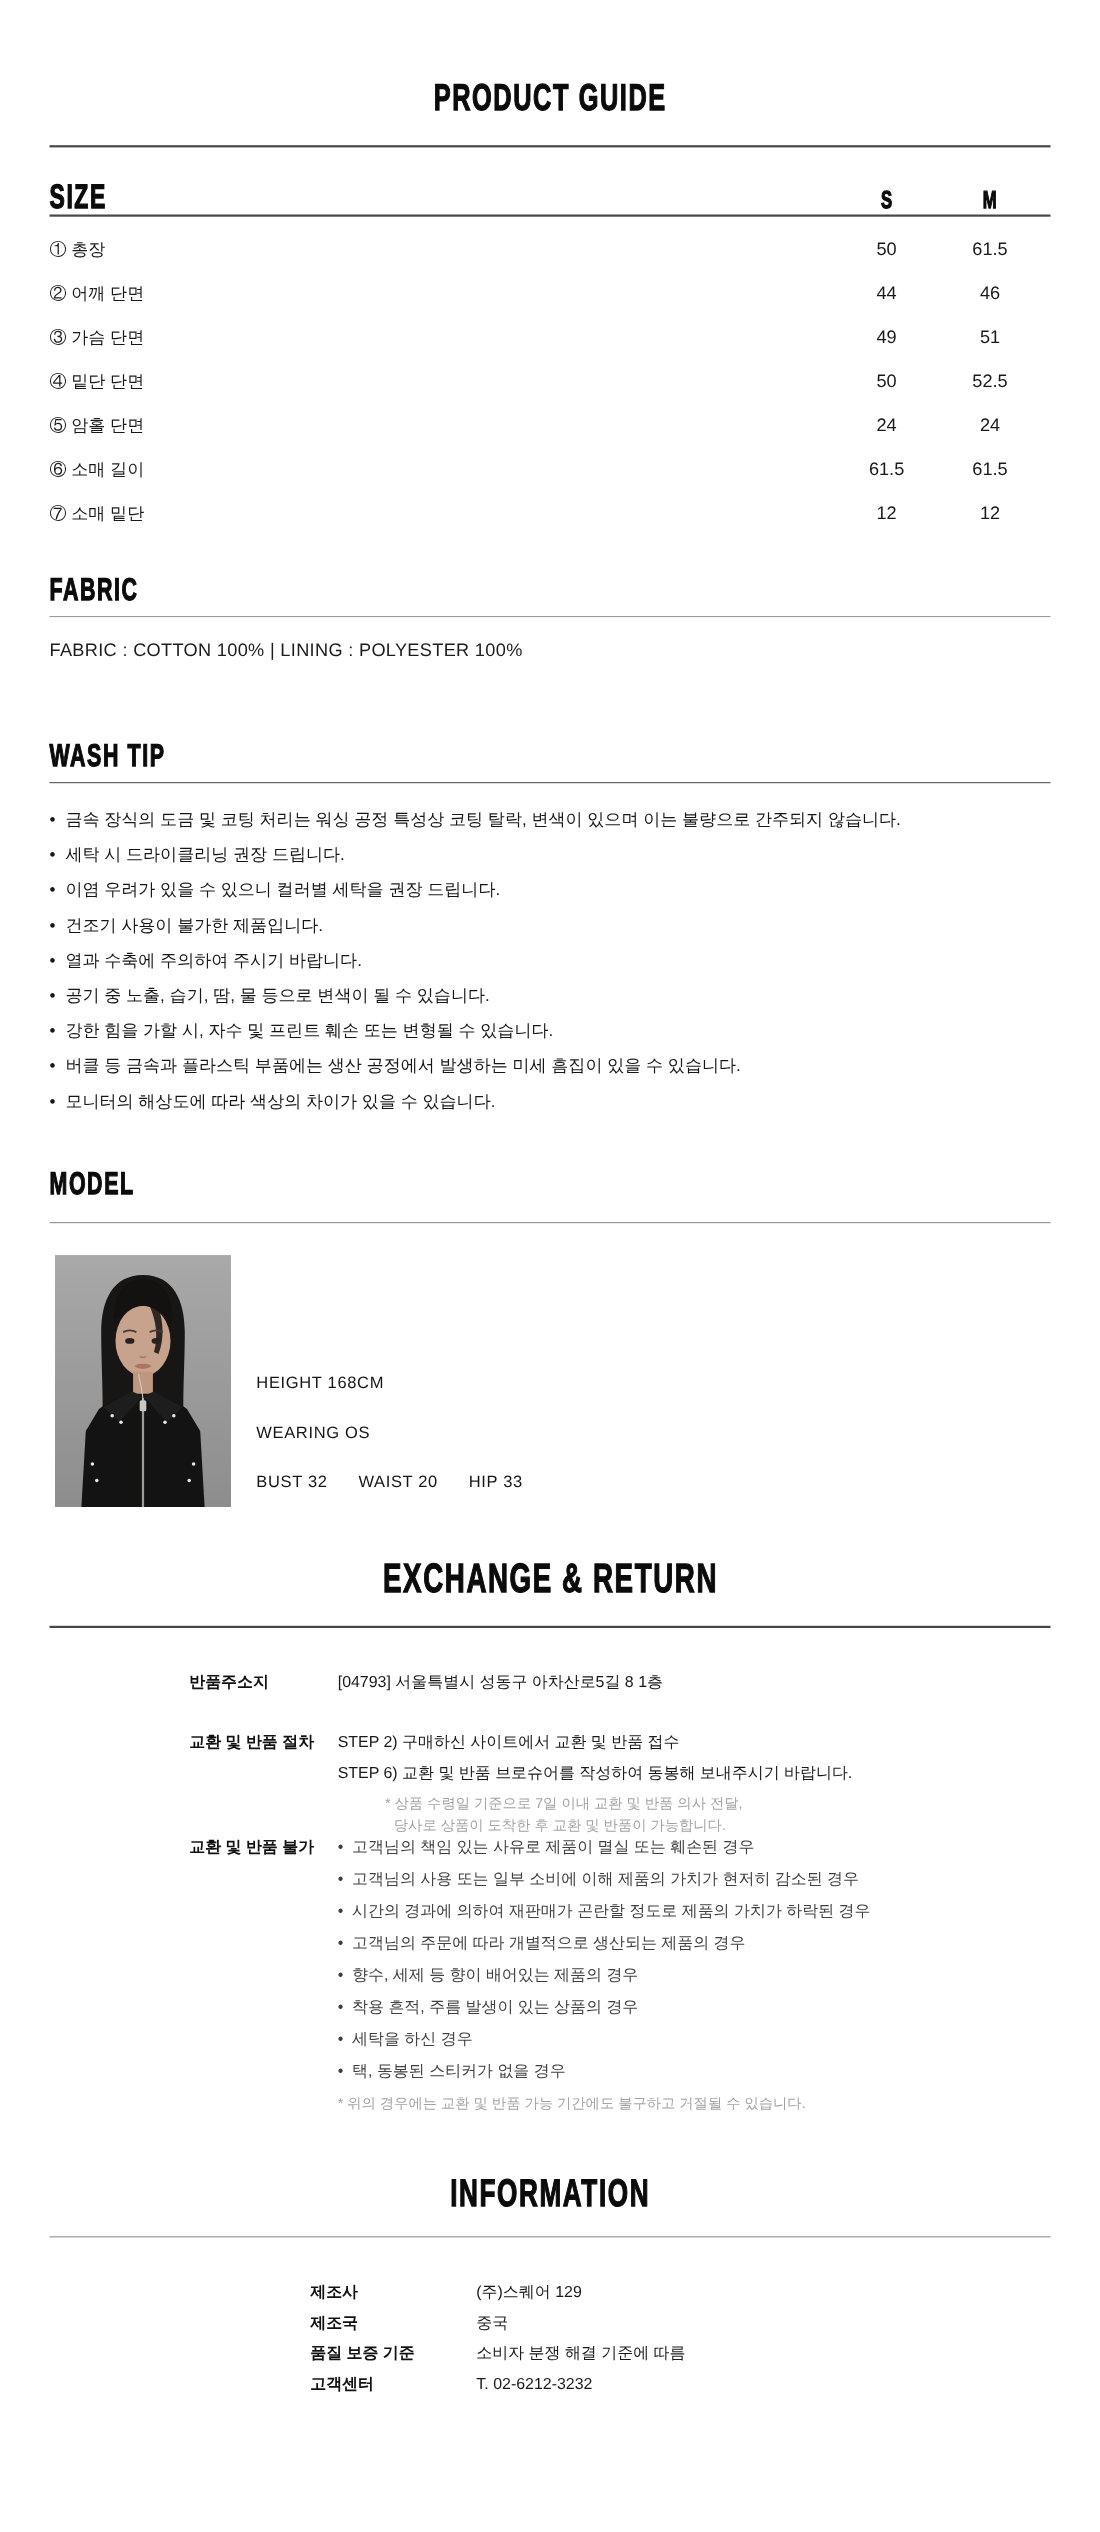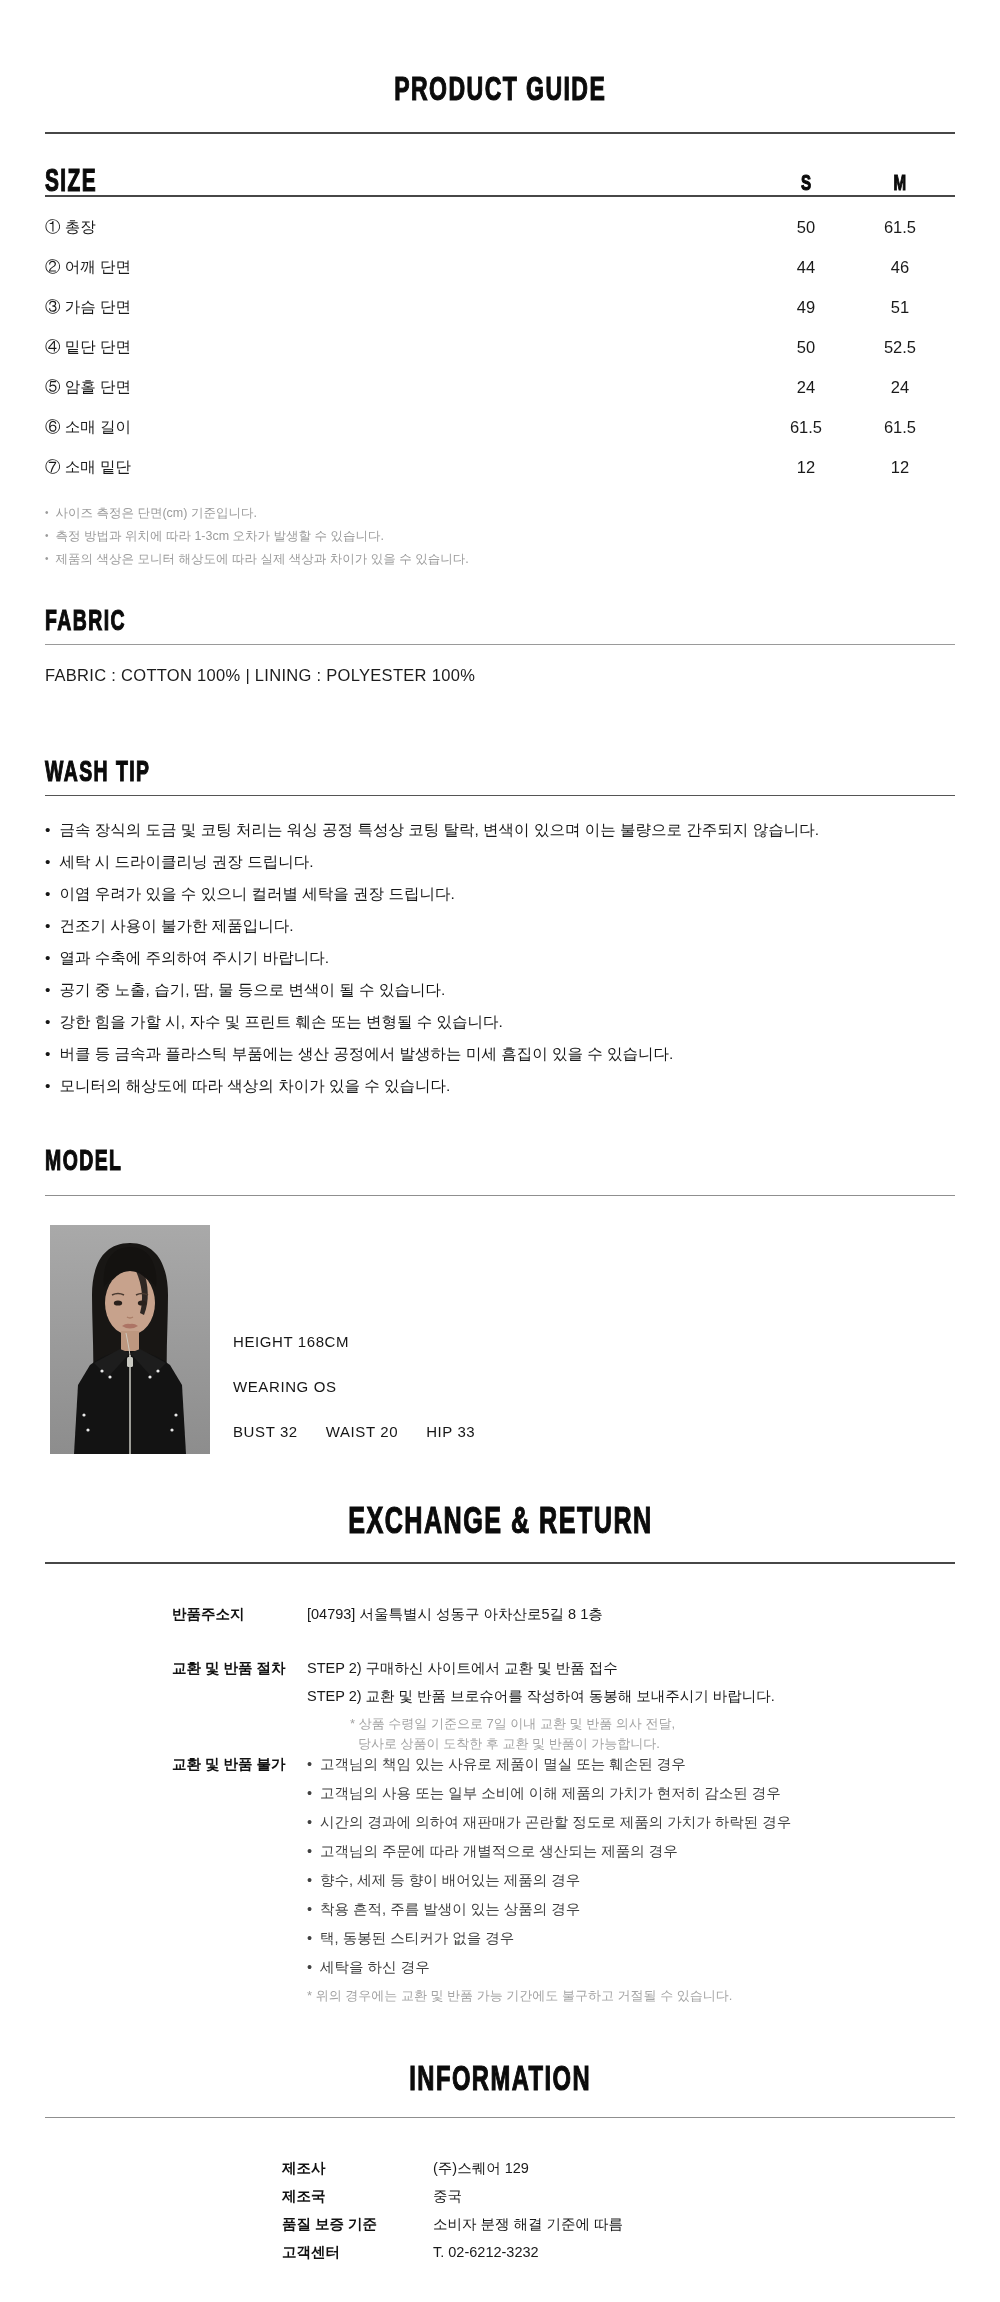--- a/index.html
+++ b/index.html
@@ -130,25 +130,20 @@
         <div class="sval">61.5</div>
         <div class="sval">61.5</div>
       </div>
       <div class="srow">
         <div class="slabel">⑦ 소매 밑단</div>
         <div class="sval">12</div>
         <div class="sval">12</div>
       </div>
     </div>
 
-    <ul class="size-notes">
-      <li>사이즈 측정은 단면(cm) 기준입니다.</li>
-      <li>측정 방법과 위치에 따라 1-3cm 오차가 발생할 수 있습니다.</li>
-      <li>제품의 색상은 모니터 해상도에 따라 실제 색상과 차이가 있을 수 있습니다.</li>
-    </ul>
 
     <h2 class="sec-h fabric-h"><span class="cond left">FABRIC</span></h2>
     <div class="rule rule-fabric"></div>
     <div class="fabric-text">FABRIC : COTTON 100% |  LINING : POLYESTER 100%</div>
 
     <h2 class="sec-h wash-h"><span class="cond left">WASH TIP</span></h2>
     <div class="rule rule-wash"></div>
     <ul class="tips">
       <li>금속 장식의 도금 및 코팅 처리는 워싱 공정 특성상 코팅 탈락, 변색이 있으며 이는 불량으로 간주되지 않습니다.</li>
       <li>세탁 시 드라이클리닝 권장 드립니다.</li>
@@ -215,38 +210,38 @@
       <div class="ex-label">반품주소지</div>
       <div class="ex-body">
         <div class="ex-line">[04793] 서울특별시 성동구 아차산로5길 8 1층</div>
       </div>
     </div>
 
     <div class="ex-row ex-row-b">
       <div class="ex-label">교환 및 반품 절차</div>
       <div class="ex-body">
         <div class="ex-line">STEP 2) 구매하신 사이트에서 교환 및 반품 접수</div>
-        <div class="ex-line">STEP 2) 교환 및 반품 브로슈어를 작성하여 동봉해 보내주시기 바랍니다.</div>
+        <div class="ex-line">STEP 6) 교환 및 반품 브로슈어를 작성하여 동봉해 보내주시기 바랍니다.</div>
         <div class="ex-note">* 상품 수령일 기준으로 7일 이내 교환 및 반품 의사 전달,</div>
         <div class="ex-note second">당사로 상품이 도착한 후 교환 및 반품이 가능합니다.</div>
       </div>
     </div>
 
     <div class="ex-row ex-row-c">
       <div class="ex-label">교환 및 반품 불가</div>
       <div class="ex-body">
         <ul class="ex-bullets">
           <li>고객님의 책임 있는 사유로 제품이 멸실 또는 훼손된 경우</li>
           <li>고객님의 사용 또는 일부 소비에 이해 제품의 가치가 현저히 감소된 경우</li>
           <li>시간의 경과에 의하여 재판매가 곤란할 정도로 제품의 가치가 하락된 경우</li>
           <li>고객님의 주문에 따라 개별적으로 생산되는 제품의 경우</li>
           <li>향수, 세제 등 향이 배어있는 제품의 경우</li>
           <li>착용 흔적, 주름 발생이 있는 상품의 경우</li>
+          <li>세탁을 하신 경우</li>
           <li>택, 동봉된 스티커가 없을 경우</li>
-          <li>세탁을 하신 경우</li>
         </ul>
         <div class="ex-foot">* 위의 경우에는 교환 및 반품 가능 기간에도 불구하고 거절될 수 있습니다.</div>
       </div>
     </div>
 
     <h1 class="big-title info-title"><span class="cond">INFORMATION</span></h1>
     <div class="rule rule-info"></div>
 
     <div class="info-rows">
       <div class="info-row">

